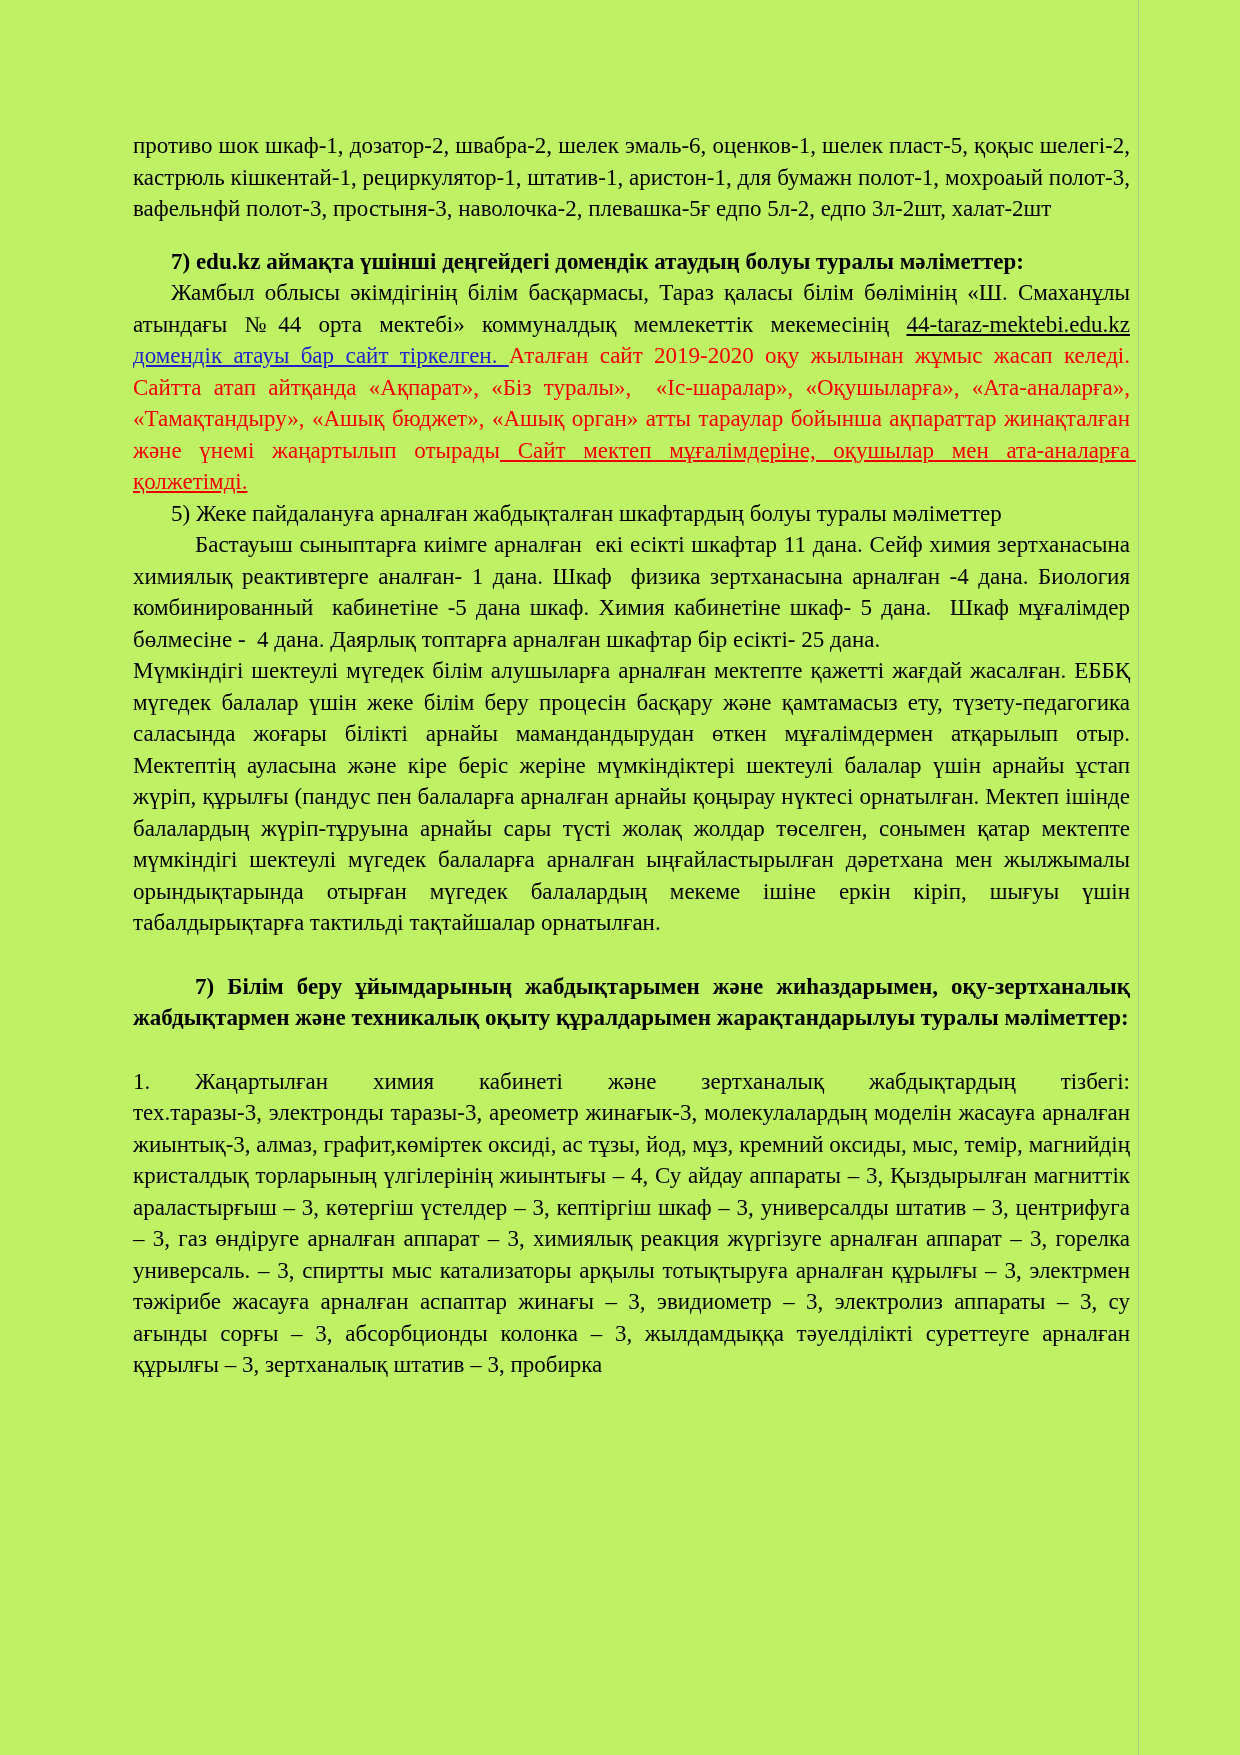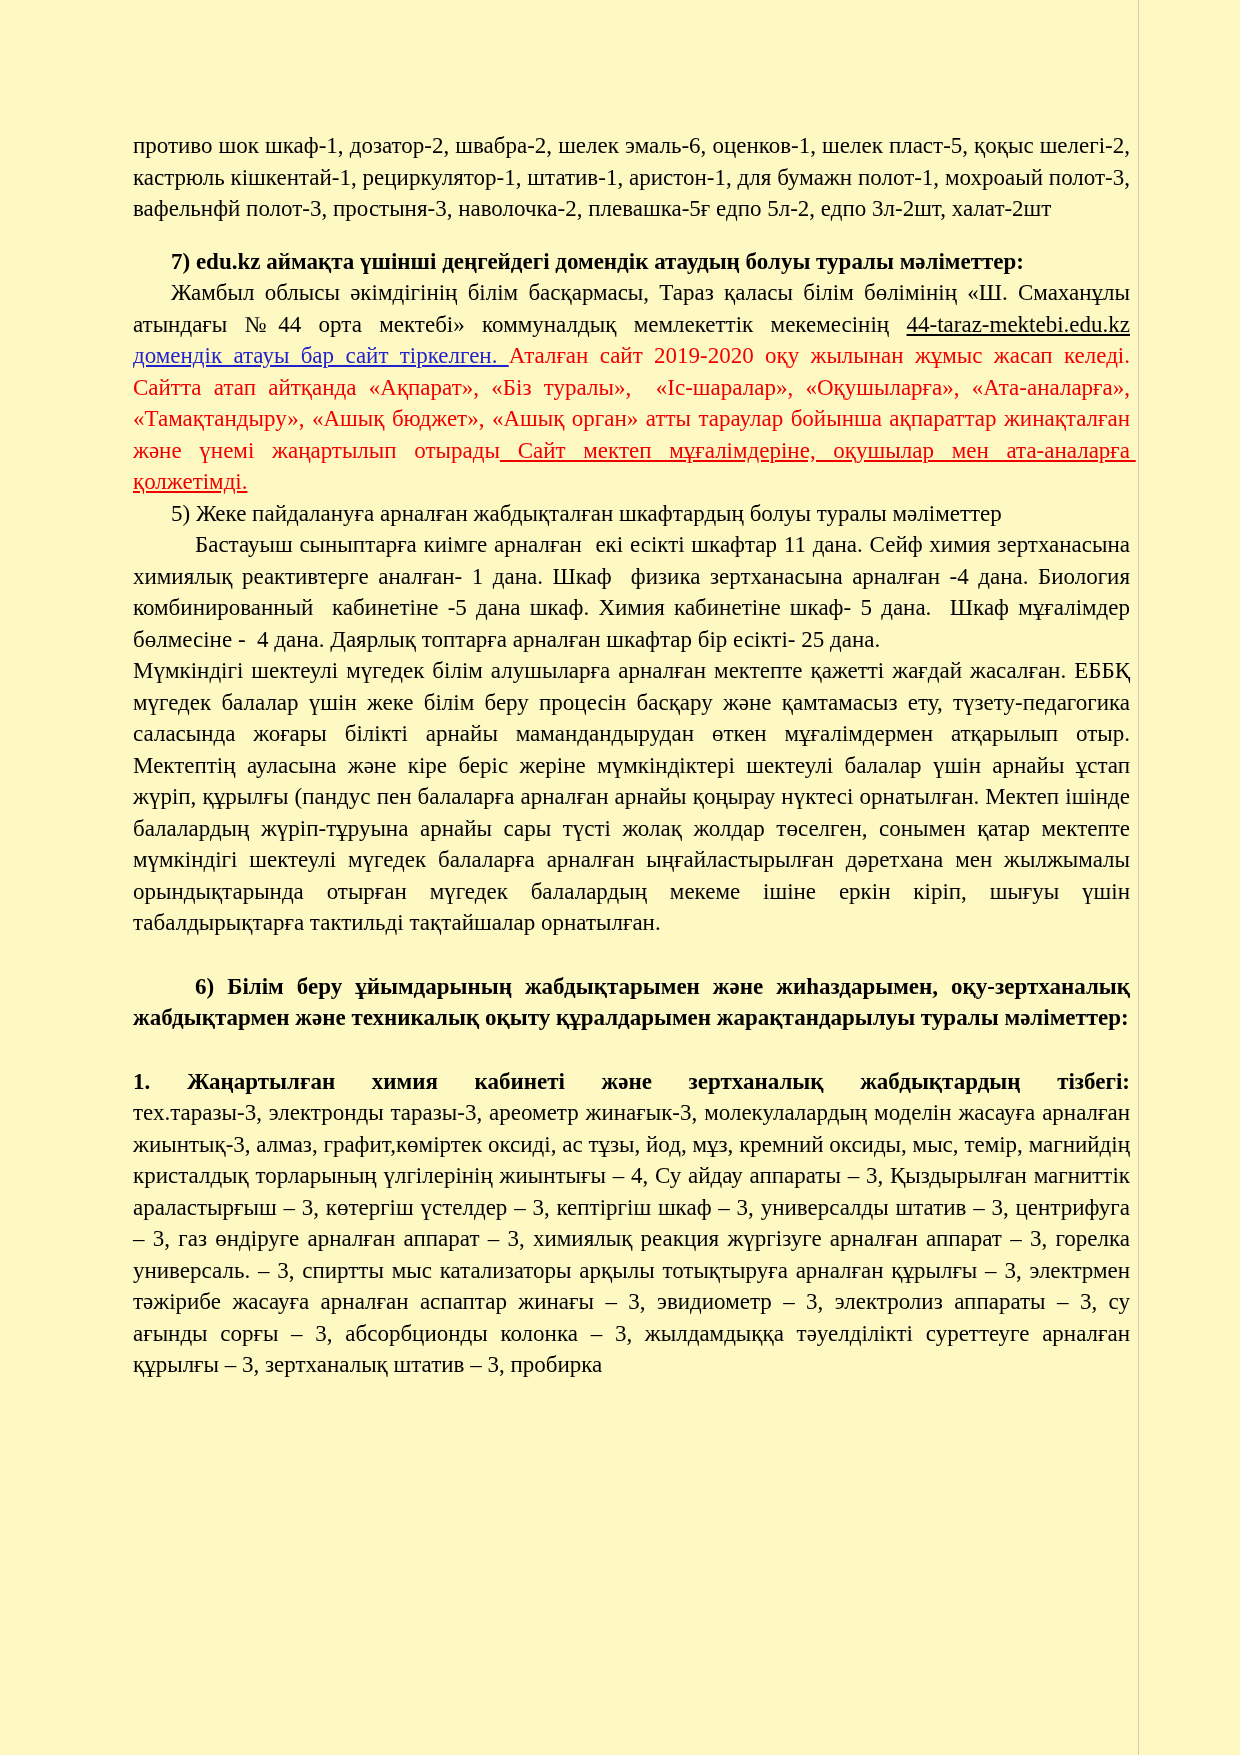--- a/index.html
+++ b/index.html
@@ -1,20 +1,20 @@
 <!DOCTYPE html>
 <html><head>
 <meta charset="utf-8">
 <style>
   html, body { margin: 0; padding: 0; background: #ffffff; }
   .page {
     position: relative;
     width: 1240px;
     height: 1755px;
-    background: #fef9c3;
+    background: #bef264;
     font-family: "Liberation Serif", serif;
     font-size: 23px;
     line-height: 31.5px;
     color: #000000;
     overflow: hidden;
   }
   .content {
     position: absolute;
     left: 133px;
     top: 130px;
@@ -41,18 +41,18 @@
 <body>
 
 <div class="page">
   <div class="content">
       <p class="para"><span class="run" style="color: rgb(0, 0, 0);">противо шок шкаф-1, дозатор-2, швабра-2, шелек эмаль-6, оценков-1, шелек пласт-5, қоқыс шелегі-2, кастрюль кішкентай-1, рециркулятор-1, штатив-1, аристон-1, для бумажн полот-1, мохроаый полот-3, вафельнфй полот-3, простыня-3, наволочка-2, плевашка-5ғ едпо 5л-2, едпо 3л-2шт, халат-2шт</span></p>
       <p class="para" style="margin-top: 21px; text-indent: 38px;"><span class="run" style="font-weight: bold; color: rgb(0, 0, 0);">7) edu.kz аймақта үшінші деңгейдегі домендік атаудың болуы туралы мәліметтер:</span></p>
       <p class="para" style="text-indent: 38px;"><span class="run" style="color: rgb(0, 0, 0);">Жамбыл облысы әкімдігінің білім басқармасы, Тараз қаласы білім бөлімінің «Ш. Смаханұлы атындағы №44 орта мектебі» коммуналдық мемлекеттік мекемесінің </span><span class="run" style="text-decoration: underline; color: rgb(0, 0, 0);">44-taraz-mektebi.edu.kz</span><span class="run" style="color: rgb(0, 0, 0);"> </span><span class="run" style="text-decoration: underline; color: rgb(34, 34, 204);">домендік атауы бар сайт тіркелген. </span><span class="run" style="color: rgb(242, 0, 0);">Аталған сайт 2019-2020 оқу жылынан жұмыс жасап келеді. Сайтта атап айтқанда «Ақпарат», «Біз туралы»,  «Іс-шаралар», «Оқушыларға», «Ата-аналарға», «Тамақтандыру», «Ашық бюджет», «Ашық орган» атты тараулар бойынша ақпараттар жинақталған және үнемі жаңартылып отырады</span><span class="run" style="text-decoration: underline; color: rgb(242, 0, 0);"> Сайт мектеп мұғалімдеріне, оқушылар мен ата-аналарға қолжетімді.</span></p>
       <p class="para" style="text-indent: 38px;"><span class="run" style="font-weight: normal; color: rgb(0, 0, 0);">5) Жеке пайдалануға арналған жабдықталған шкафтардың болуы туралы мәліметтер</span></p>
       <p class="para" style="text-indent: 62px;"><span class="run" style="color: rgb(0, 0, 0);">Бастауыш сыныптарға киімге арналған  екі есікті шкафтар 11 дана. Сейф химия зертханасына химиялық реактивтерге аналған- 1 дана. Шкаф  физика зертханасына арналған -4 дана. Биология комбинированный  кабинетіне -5 дана шкаф. Химия кабинетіне шкаф- 5 дана.  Шкаф мұғалімдер бөлмесіне -  4 дана. Даярлық топтарға арналған шкафтар бір есікті- 25 дана.</span></p>
       <p class="para"><span class="run" style="color: rgb(0, 0, 0);">Мүмкіндігі шектеулі мүгедек білім алушыларға арналған мектепте қажетті жағдай жасалған. ЕББҚ мүгедек балалар үшін жеке білім беру процесін басқару және қамтамасыз ету, түзету-педагогика саласында жоғары білікті арнайы мамандандырудан өткен мұғалімдермен атқарылып отыр. Мектептің ауласына және кіре беріс жеріне мүмкіндіктері шектеулі балалар үшін арнайы ұстап жүріп, құрылғы (пандус пен балаларға арналған арнайы қоңырау нүктесі орнатылған. Мектеп ішінде балалардың жүріп-тұруына арнайы сары түсті жолақ жолдар төселген, сонымен қатар мектепте мүмкіндігі шектеулі мүгедек балаларға арналған ыңғайластырылған дәретхана мен жылжымалы орындықтарында отырған мүгедек балалардың мекеме ішіне еркін кіріп, шығуы үшін табалдырықтарға тактильді тақтайшалар орнатылған.</span></p>
-      <p class="para" style="margin-top: 32px; text-indent: 62px;"><span class="run" style="font-weight: bold; color: rgb(0, 0, 0);">6) Білім беру ұйымдарының жабдықтарымен және жиһаздарымен, оқу-зертханалық жабдықтармен және техникалық оқыту құралдарымен жарақтандарылуы туралы мәліметтер:</span></p>
-      <p class="para justify-last" style="margin-top: 32px;"><span class="run" style="font-weight: bold; color: rgb(0, 0, 0);">1. Жаңартылған химия кабинеті және зертханалық жабдықтардың тізбегі:</span></p>
+      <p class="para" style="margin-top: 32px; text-indent: 62px;"><span class="run" style="font-weight: bold; color: rgb(0, 0, 0);">7) Білім беру ұйымдарының жабдықтарымен және жиһаздарымен, оқу-зертханалық жабдықтармен және техникалық оқыту құралдарымен жарақтандарылуы туралы мәліметтер:</span></p>
+      <p class="para justify-last" style="margin-top: 32px;"><span class="run" style="font-weight: normal; color: rgb(0, 0, 0);">1. Жаңартылған химия кабинеті және зертханалық жабдықтардың тізбегі:</span></p>
       <p class="para"><span class="run" style="color: rgb(0, 0, 0);">тех.таразы-3, электронды таразы-3, ареометр жинағык-3, молекулалардың моделін жасауға арналған жиынтық-3, алмаз, графит,көміртек оксиді, ас тұзы, йод, мұз, кремний оксиды, мыс, темір, магнийдің кристалдық торларының үлгілерінің жиынтығы – 4, Су айдау аппараты – 3, Қыздырылған магниттік араластырғыш – 3, көтергіш үстелдер – 3, кептіргіш шкаф – 3, универсалды штатив – 3, центрифуга – 3, газ өндіруге арналған аппарат – 3, химиялық реакция жүргізуге арналған аппарат – 3, горелка универсаль. – 3, спиртты мыс катализаторы арқылы тотықтыруға арналған құрылғы – 3, электрмен тәжірибе жасауға арналған аспаптар жинағы – 3, эвидиометр – 3, электролиз аппараты – 3, су ағынды сорғы – 3, абсорбционды колонка – 3, жылдамдыққа тәуелділікті суреттеуге арналған құрылғы – 3, зертханалық штатив – 3, пробирка</span></p>
     </div>
   <div class="edge-line"></div>
 </div>
 
 </body></html>

